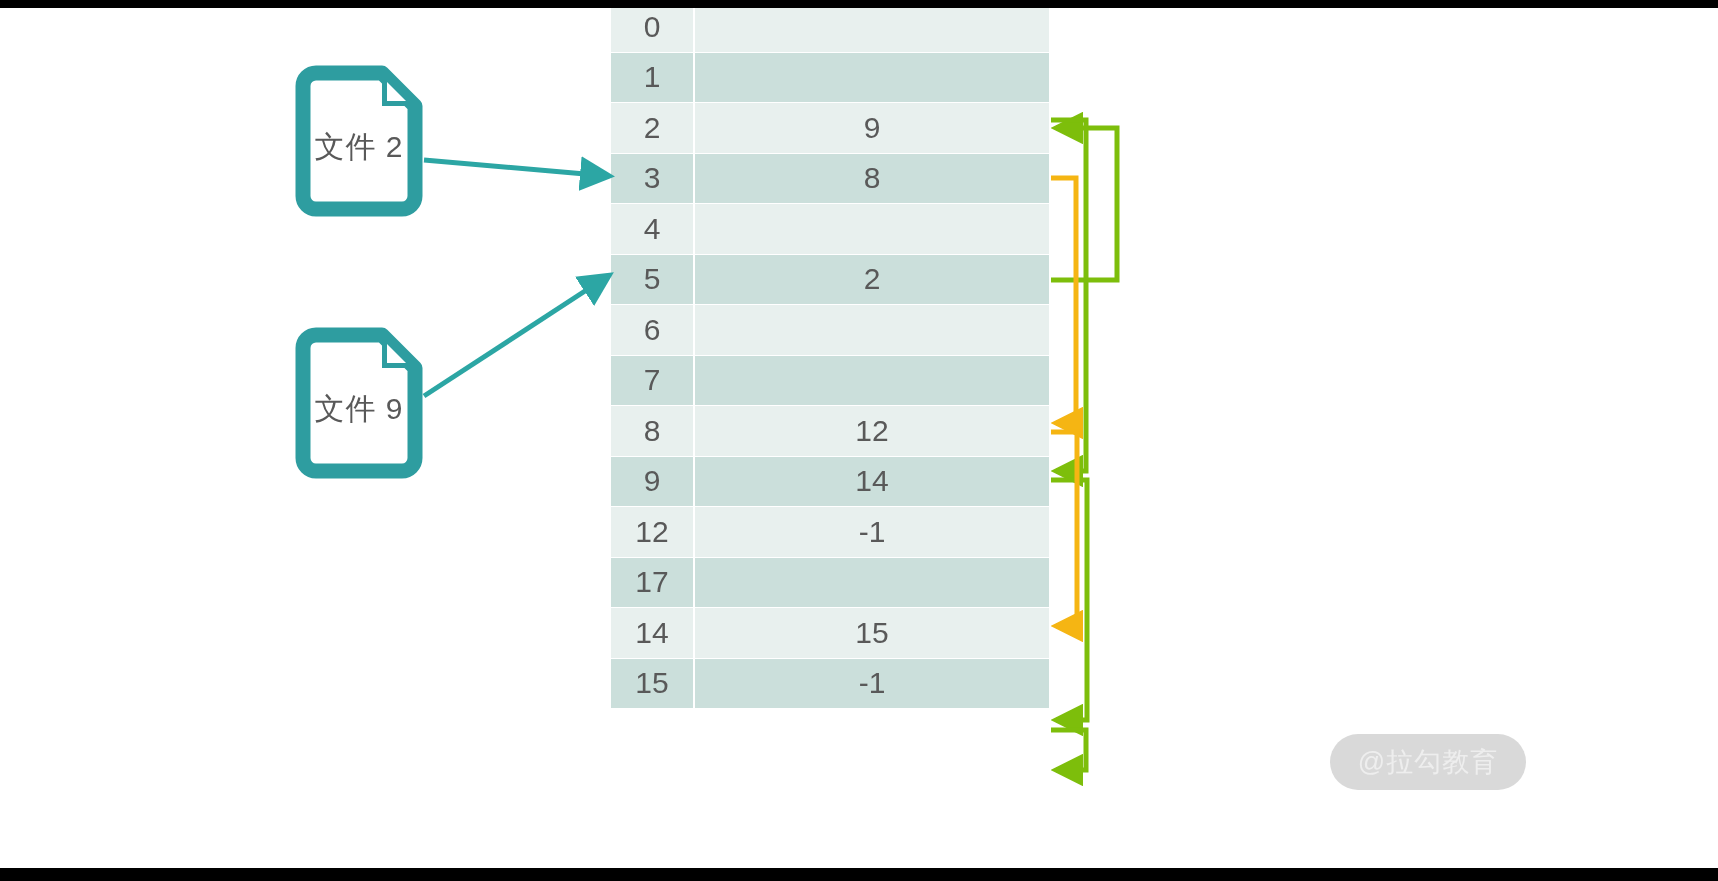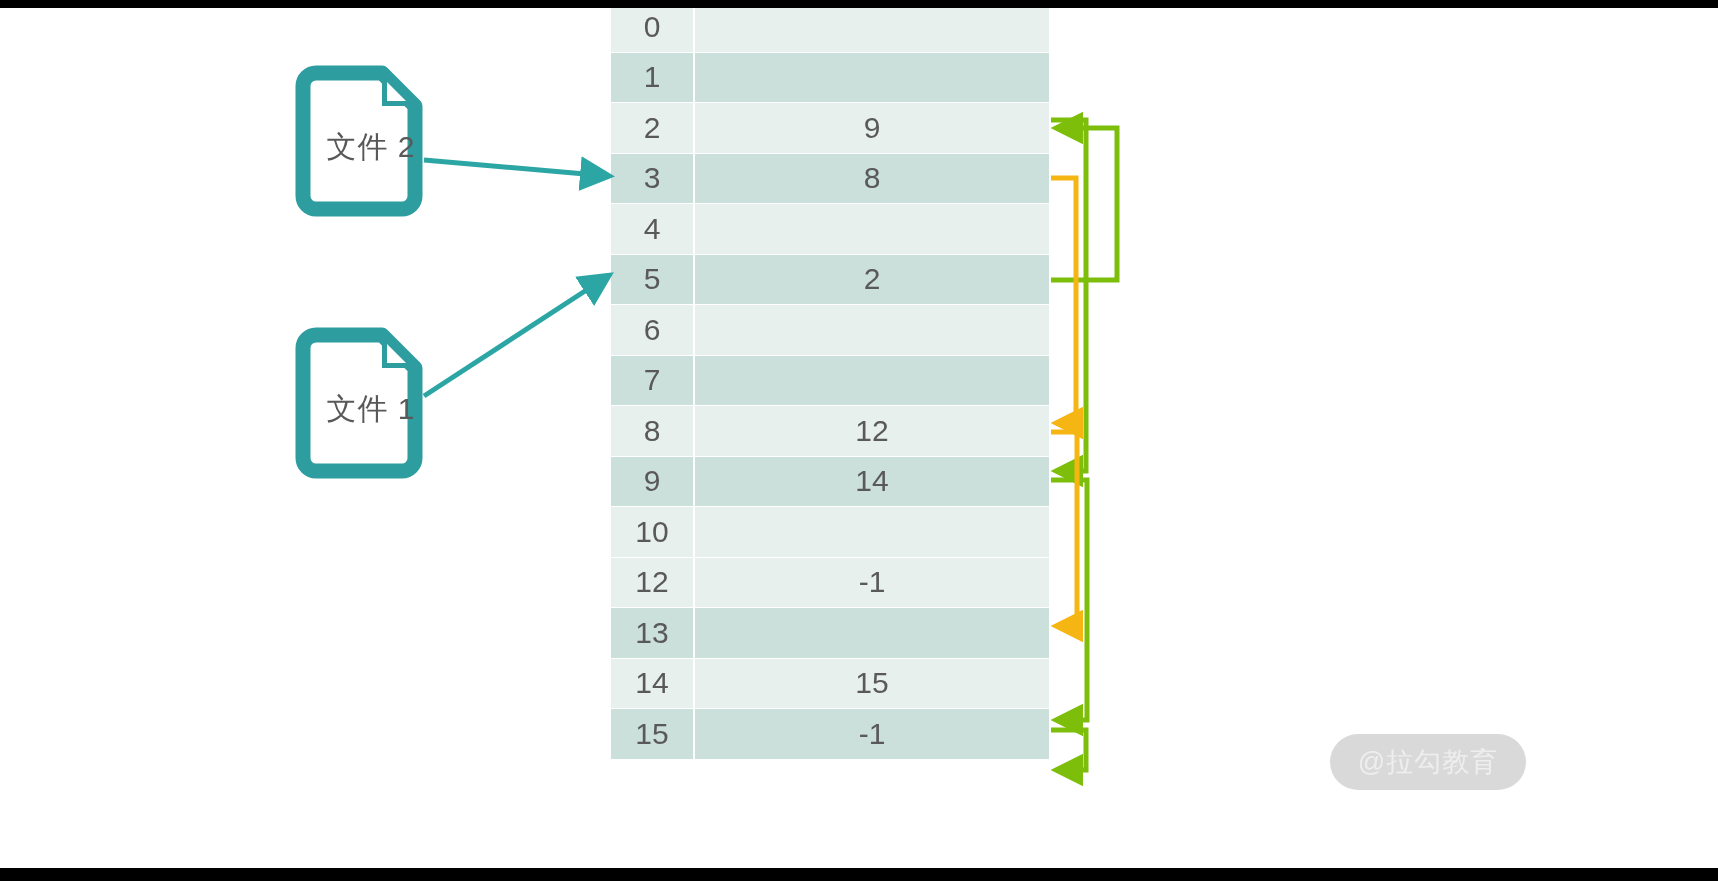--- a/index.html
+++ b/index.html
@@ -36,21 +36,21 @@
 
   
   .file-icon {
     position: absolute;
     width: 138px;
     height: 152px;
   }
   .file-icon svg { display: block; width: 100%; height: 100%; }
   .file-icon .file-label {
     position: absolute;
-    left: 12px;
+    left: 0;
     top: 0;
     width: 138px;
     height: 152px;
     display: flex;
     align-items: center;
     justify-content: center;
     font-size: 30px;
     color: #595959;
     letter-spacing: 1px;
     padding-top: 12px;
@@ -132,21 +132,21 @@
       </svg>
       <div class="file-label">文件 2</div>
     </div>
 
     <div class="file-icon" id="file-icon-1">
       <svg viewBox="0 0 138 152" xmlns="http://www.w3.org/2000/svg">
         <path d="M13 21 A13 13 0 0 1 26 8 L92 8 L125 41 L125 131 A13 13 0 0 1 112 144 L26 144 A13 13 0 0 1 13 131 Z" fill="#ffffff" stroke="#2E9DA0" stroke-width="15" stroke-linejoin="round"></path>
         <path d="M92 8 L92 41 L125 41 Z" fill="#2E9DA0"></path>
         <path d="M97 17 L97 36 L116 36 Z" fill="#ffffff"></path>
       </svg>
-      <div class="file-label">文件 1</div>
+      <div class="file-label">文件 9</div>
     </div>
 
     <div id="fat-table">
 
       <div class="fat-row even">
         <div class="idx">0</div>
         <div class="val"></div>
       </div>
       <div class="fat-row odd">
         <div class="idx">1</div>
@@ -178,29 +178,25 @@
       </div>
       <div class="fat-row even">
         <div class="idx">8</div>
         <div class="val">12</div>
       </div>
       <div class="fat-row odd">
         <div class="idx">9</div>
         <div class="val">14</div>
       </div>
       <div class="fat-row even">
-        <div class="idx">10</div>
-        <div class="val"></div>
-      </div>
-      <div class="fat-row even">
         <div class="idx">12</div>
         <div class="val">-1</div>
       </div>
       <div class="fat-row odd">
-        <div class="idx">13</div>
+        <div class="idx">17</div>
         <div class="val"></div>
       </div>
       <div class="fat-row even">
         <div class="idx">14</div>
         <div class="val">15</div>
       </div>
       <div class="fat-row odd">
         <div class="idx">15</div>
         <div class="val">-1</div>
       </div>

